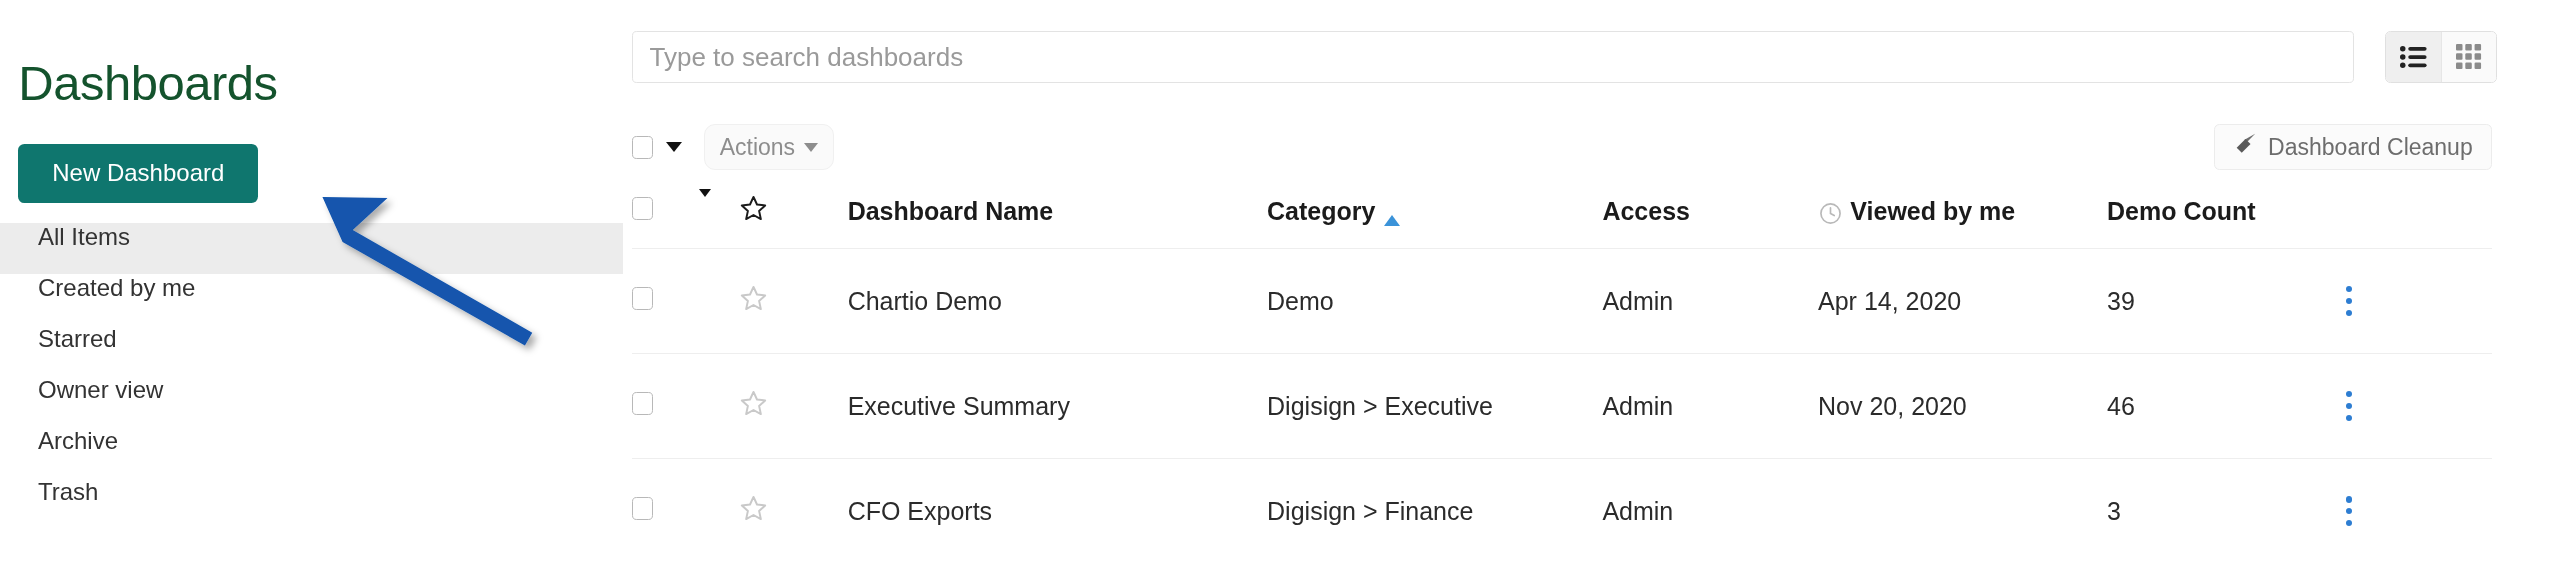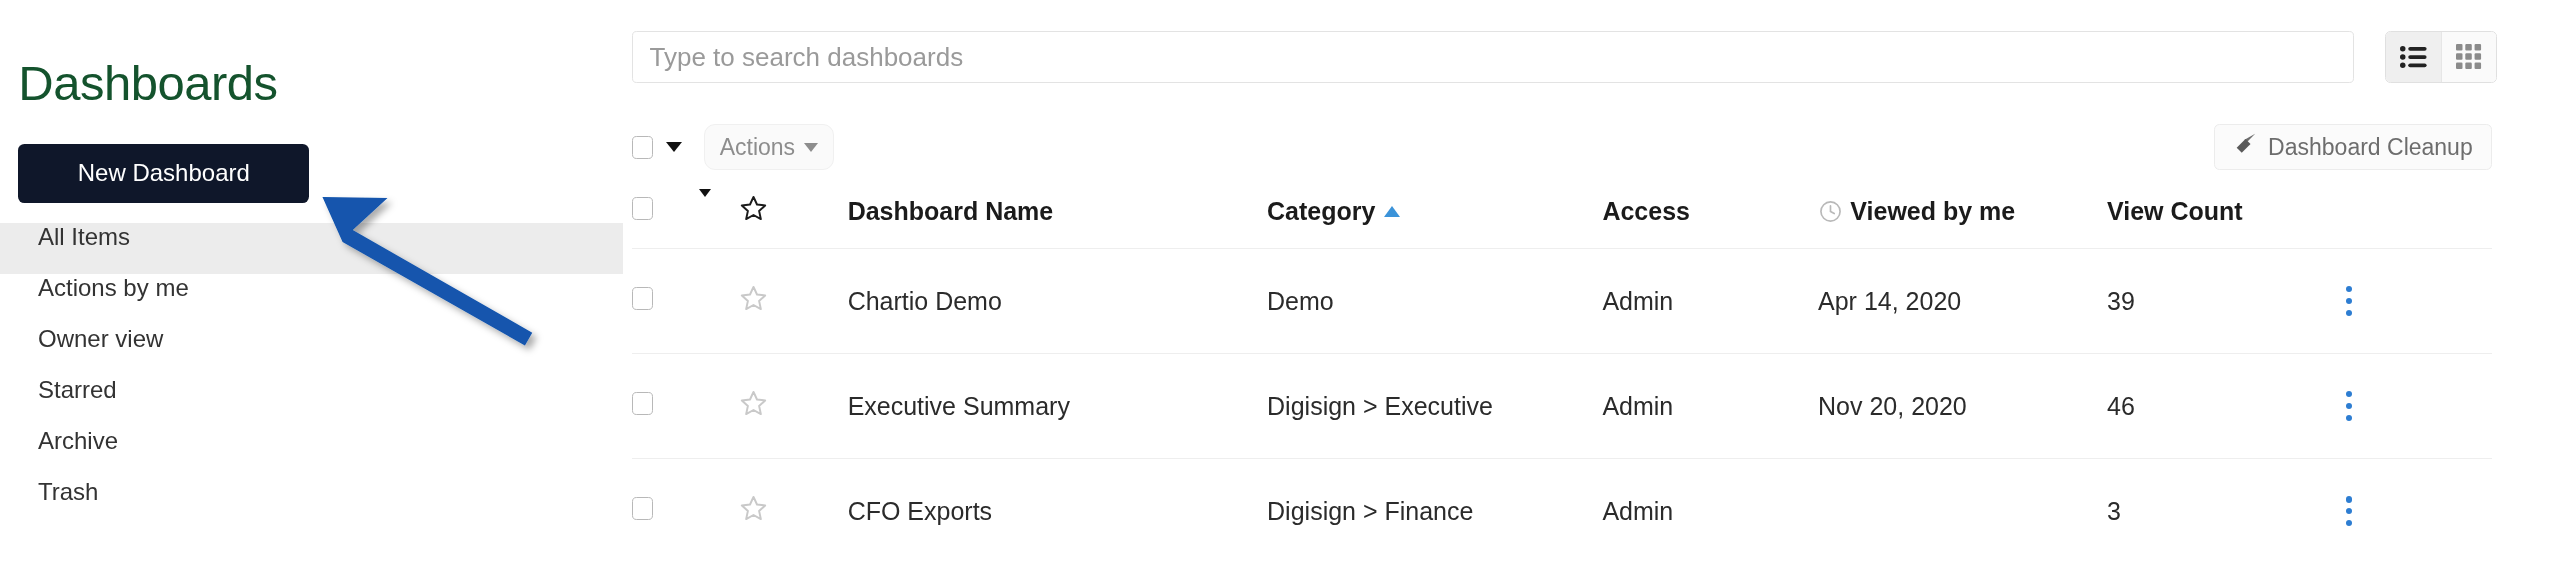--- a/index.html
+++ b/index.html
@@ -28,23 +28,23 @@
     font-size: 49px;
     font-weight: 400;
     color: #14532d;
     letter-spacing: -0.5px;
     padding: 24px 0 0 18.3px;
     line-height: 1.1;
     white-space: nowrap;
   }
   .new-dash-btn {
     margin: 27.5px 0 0 18.3px;
-    width: 291px;
+    width: 240px;
     height: 59px;
-    background: #0f172a;
+    background: #0f766e;
     border: none;
     border-radius: 6.4px;
     color: #ffffff;
     font-size: 24px;
     font-family: "Liberation Sans", sans-serif;
     font-weight: 400;
     cursor: pointer;
     display: flex;
     align-items: center;
     justify-content: center;
@@ -205,21 +205,21 @@
   .col-cb   { width: 62px; }
   .col-cb2  { width: 37px; }
   .col-star { width: 101px; }
   .col-name { width: 389px; }
   .col-cat  { width: 311px; }
   .col-acc  { width: 200px; }
   .col-view { width: 268px; }
   .col-cnt  { width: 220px; }
   .col-kebab{ width: 137px; }
 
-  .th-inner { display: flex; align-items: center; }
+  .th-inner { display: flex; align-items: flex-end; }
   .sort-asc {
     width: 0; height: 0;
     border-left: 8.2px solid transparent;
     border-right: 8.2px solid transparent;
     border-bottom: 11px solid #3b93d9;
     margin-left: 8.2px;
     display: inline-block;
   }
   .caret-sm {
     width: 0; height: 0;
@@ -260,27 +260,27 @@
   <aside class="sidebar">
     <h1 class="page-title">Dashboards</h1>
 
     <button class="new-dash-btn">New Dashboard</button>
 
     <ul class="nav-list">
       <li class="nav-item active">
         <span>All Items</span>
       </li>
       <li class="nav-item">
-        <span>Actions by me</span>
+        <span>Created by me</span>
+      </li>
+      <li class="nav-item">
+        <span>Starred</span>
       </li>
       <li class="nav-item">
         <span>Owner view</span>
-      </li>
-      <li class="nav-item">
-        <span>Starred</span>
       </li>
       <li class="nav-item">
         <span>Archive</span>
       </li>
       <li class="nav-item">
         <span>Trash</span>
       </li>
     </ul>
   </aside>
 
@@ -380,21 +380,21 @@
               <span style="margin-right:7.3px;display:inline-flex;">
                 <svg width="25" height="25" viewBox="0 0 24 24" fill="none" stroke="#b9b9b9" stroke-width="1.6">
                   <circle cx="12" cy="12" r="9.2"></circle>
                   <path d="M12 6.6 V12 L15.6 14" stroke-linecap="round"></path>
                 </svg>
               </span>
               <span>Viewed by me</span>
             </span>
           </th>
           <th>
-            <span>View Count</span>
+            <span>Demo Count</span>
           </th>
           <th></th>
         </tr>
       </thead>
       <tbody>
 
         <tr>
           <td>
             <span class="cb"></span>
           </td>

